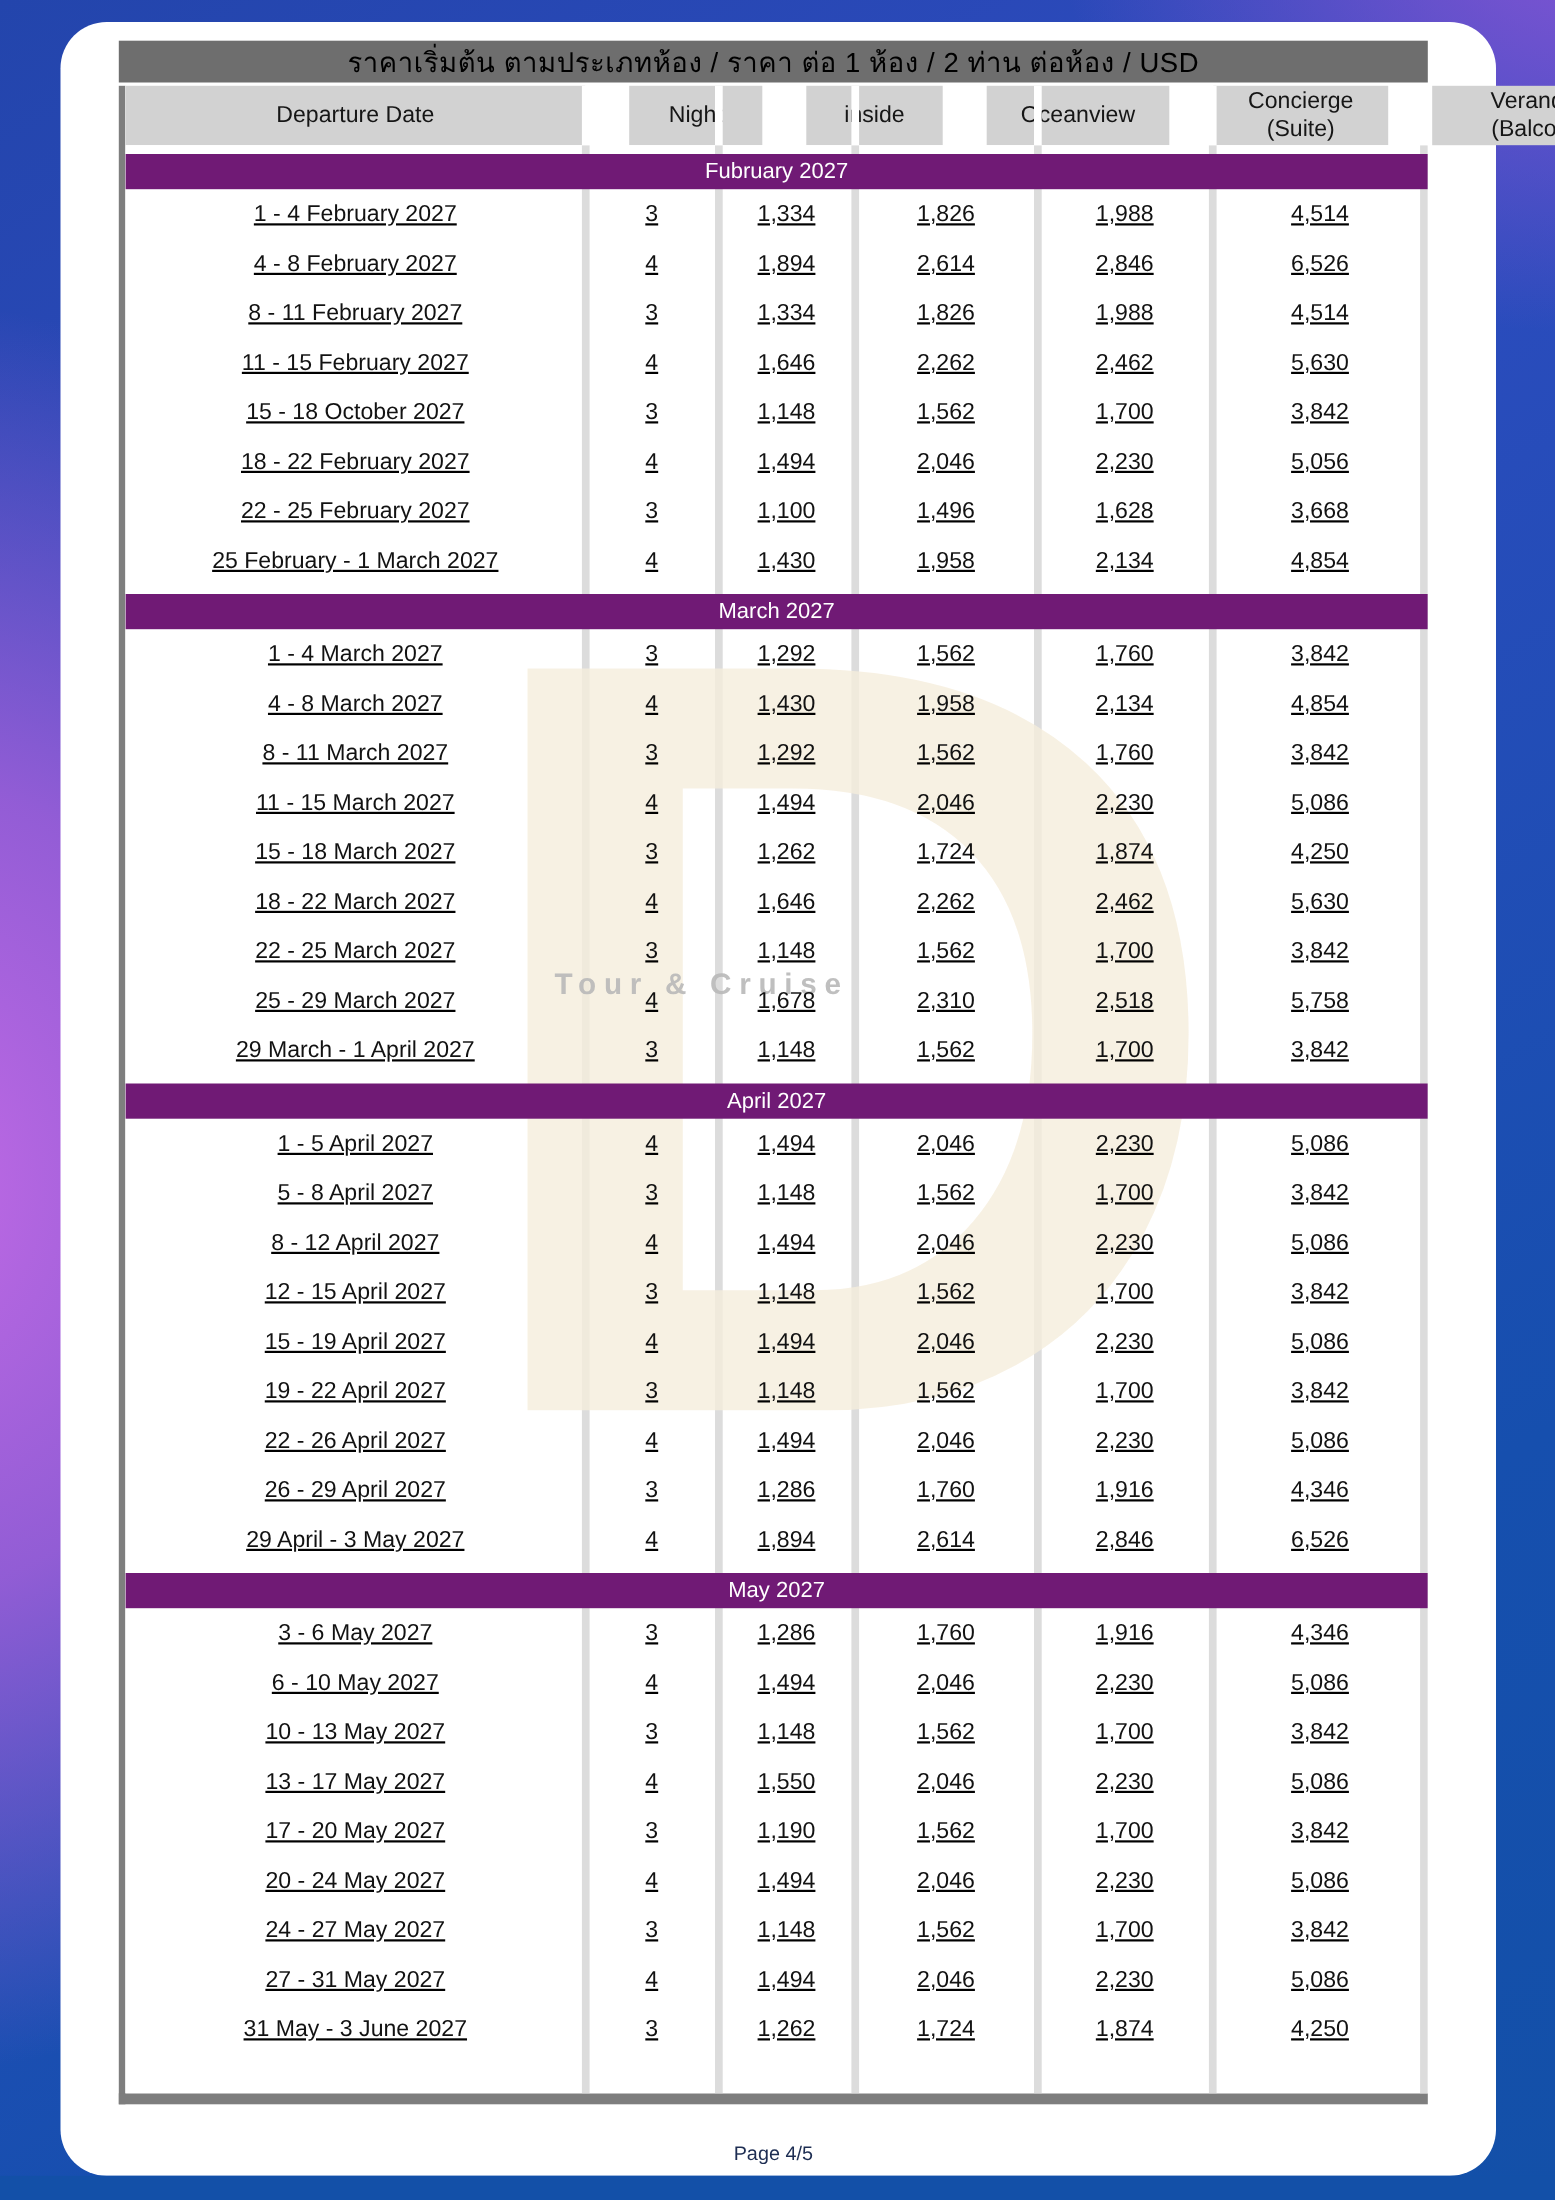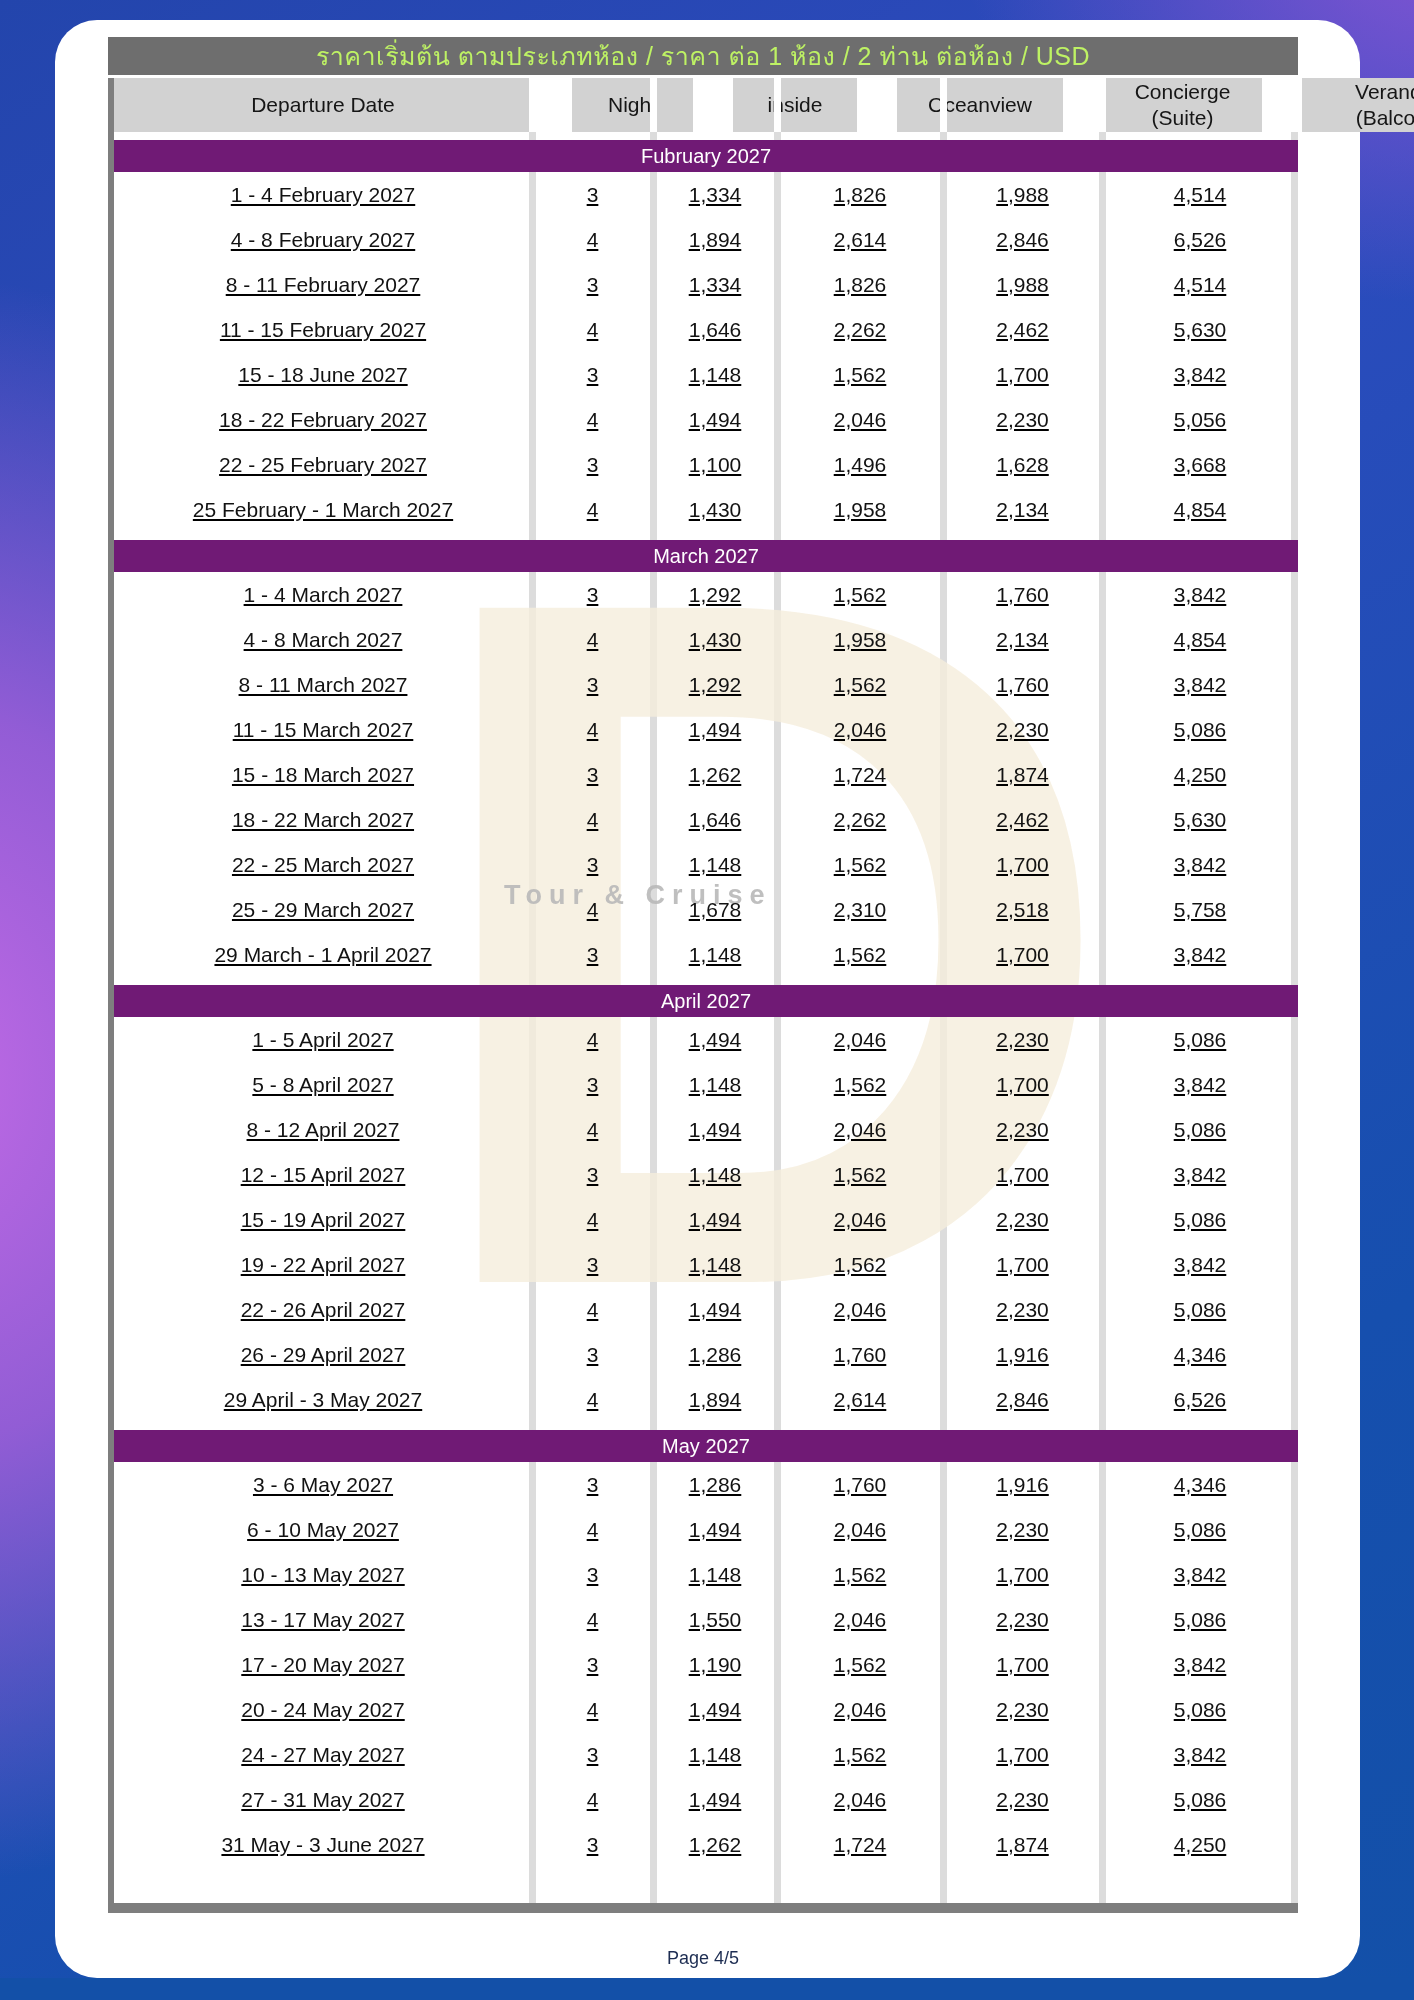--- a/index.html
+++ b/index.html
@@ -13,21 +13,21 @@
   }
   .card{
     position:absolute;left:55px;top:20px;width:1305px;height:1958px;
     background:#ffffff;border-radius:42px;
   }
   .bottom-blue-bar{
     position:absolute;left:0;top:1978px;width:1414px;height:22px;background:#1350a8;
   }
   .tbl{position:absolute;left:108px;top:37px;width:1190px;}
   .tbl-title{
-    height:38px;background:#6e6e6e;color:#bef264;font-size:25px;
+    height:38px;background:#6e6e6e;color:#000000;font-size:25px;
     display:flex;align-items:center;justify-content:center;letter-spacing:.5px;
   }
   .tbl-lower{border-left:6px solid #7e7e7e;width:1184px;}
   .tbl-header{
     position:relative;height:54px;background:#ffffff;margin-top:3px;
     display:grid;grid-template-columns:418px 121px 124px 166px 159px 196px;gap:40px;
   }
   .tbl-header .hcell{
     background:#d2d2d2;display:flex;flex-direction:column;align-items:center;justify-content:center;
     font-size:21px;color:#161616;line-height:26px;
@@ -140,21 +140,21 @@
         </div>
         <div class="trow">
           <div class="cell">11 - 15 February 2027</div>
           <div class="cell">4</div>
           <div class="cell">1,646</div>
           <div class="cell">2,262</div>
           <div class="cell">2,462</div>
           <div class="cell">5,630</div>
         </div>
         <div class="trow">
-          <div class="cell">15 - 18 June 2027</div>
+          <div class="cell">15 - 18 October 2027</div>
           <div class="cell">3</div>
           <div class="cell">1,148</div>
           <div class="cell">1,562</div>
           <div class="cell">1,700</div>
           <div class="cell">3,842</div>
         </div>
         <div class="trow">
           <div class="cell">18 - 22 February 2027</div>
           <div class="cell">4</div>
           <div class="cell">1,494</div>

